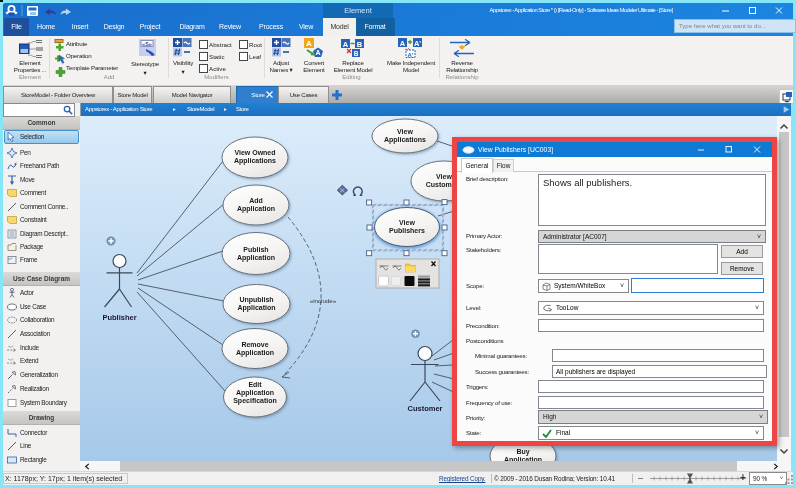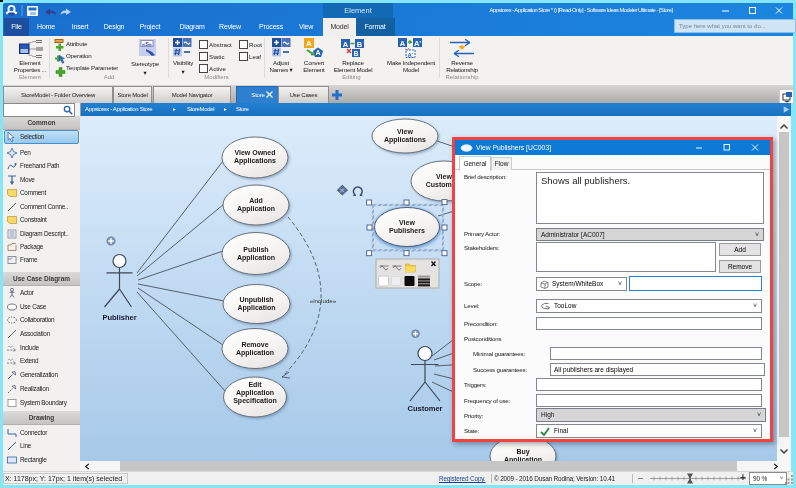--- a/index.html
+++ b/index.html
@@ -26,21 +26,21 @@
 .phead{position:absolute;left:0;width:77px;height:13px;background:linear-gradient(#dcdad7,#c6c4c1);color:#3a3a3a;font-weight:bold;font-size:6.5px;text-align:center;line-height:13px;border-bottom:1px solid #b3b1ae}
 .pitem{position:absolute;left:0;width:77px;height:13px;font-size:6.4px;letter-spacing:-0.25px;color:#222;line-height:13px}
 .pitem .ic{position:absolute;left:4px;top:2px;width:10px;height:10px}
 .pitem .lb{position:absolute;left:17px;top:0}
 
 #vscroll{left:777px;top:116px;width:14px;height:345px;background:#f6f6f6}
 #hscroll{left:80px;top:461px;width:711px;height:10px;background:#f6f6f6}
 
 #status{left:3px;top:471px;width:790px;height:13px;background:#f0f0f0;border-top:1px solid #d7d7d7;font-size:6.4px;letter-spacing:-0.15px;color:#222}
 
-#dlg{left:452px;top:137px;width:315px;height:299px;background:#fbfbfb;border:3px solid #ef4444;box-shadow:2px 2px 5px rgba(0,0,0,.35)}
+#dlg{left:452px;top:137px;width:315px;height:299px;background:#fbfbfb;border:5px solid #ef4444;box-shadow:2px 2px 5px rgba(0,0,0,.35)}
 #dlgtitle{position:absolute;left:0;top:0;width:100%;height:15px;background:#0d7ad6}
 .dlbl{position:absolute;font-size:6.2px;letter-spacing:-0.2px;color:#1a1a1a}
 .dbox{position:absolute;background:#fff;border:1px solid #828790}
 .dcombo{position:absolute;background:#d6d6d6;border:1px solid #7a7e87;font-size:6.5px;color:#111;line-height:11px}
 .chev{position:absolute;font-size:7px;color:#333}
 </style></head><body>
 <div id="win">
 <div class="abs" style="left:0;top:0;width:3px;height:2px;background:#111;z-index:9"></div>
 
 <div class="abs" id="titlebar">

